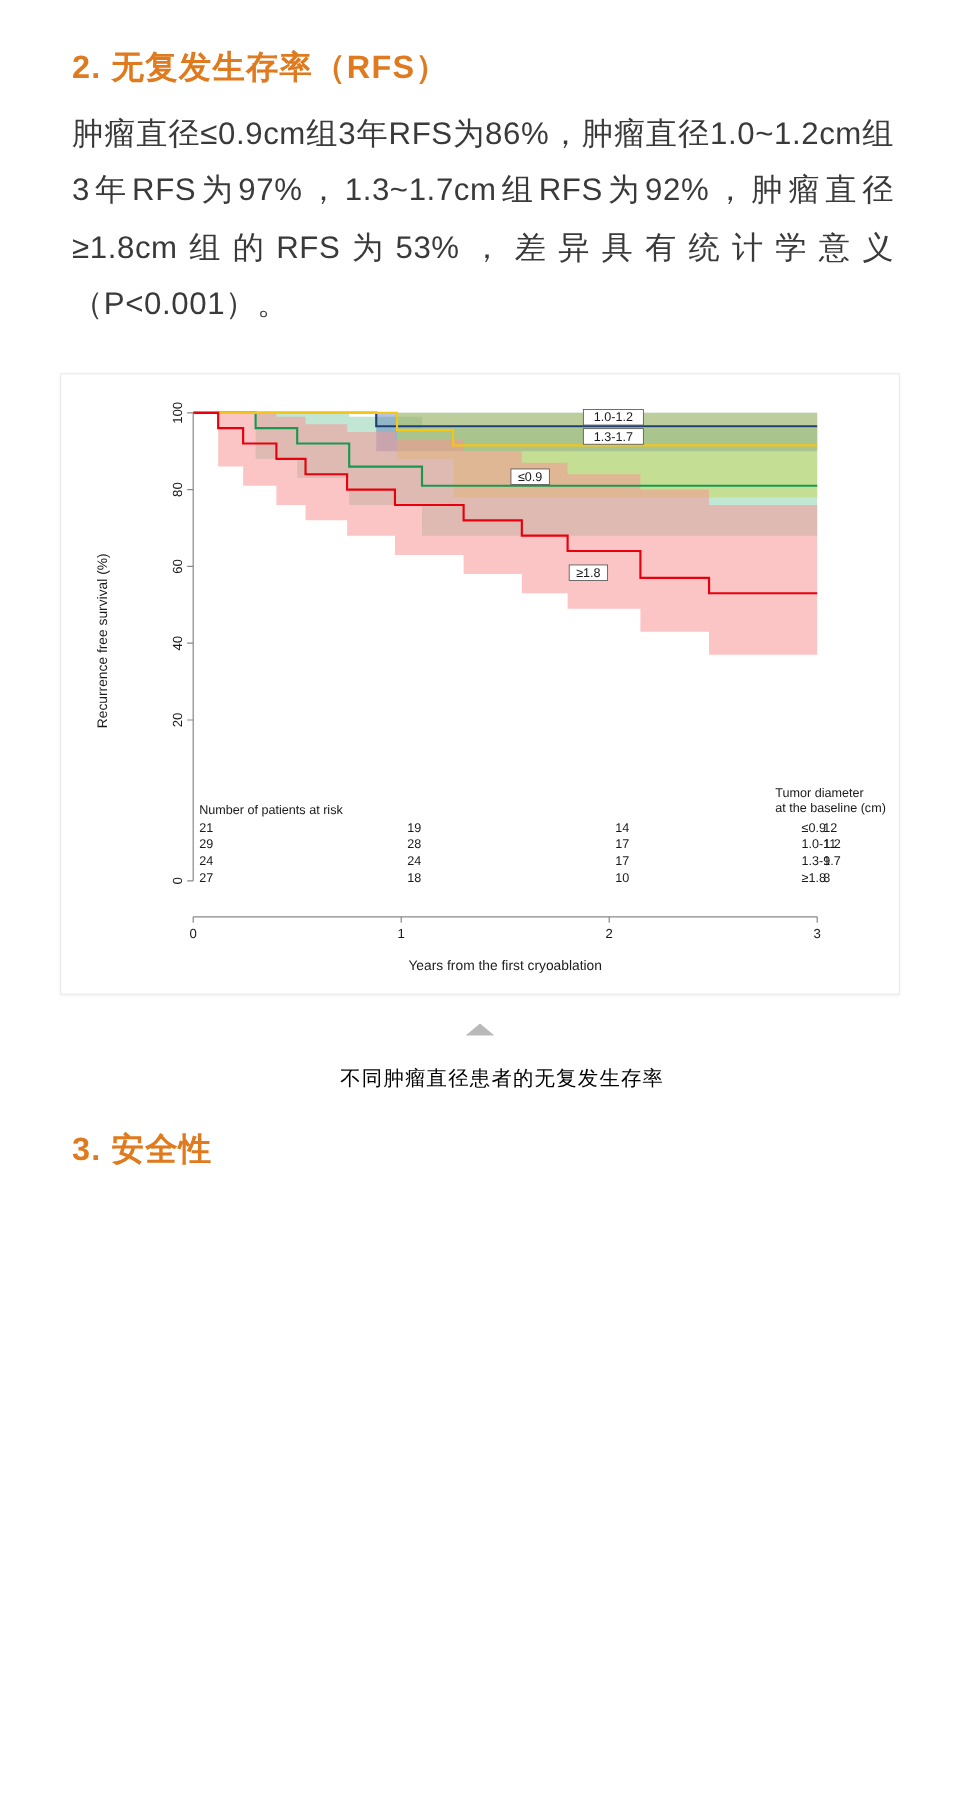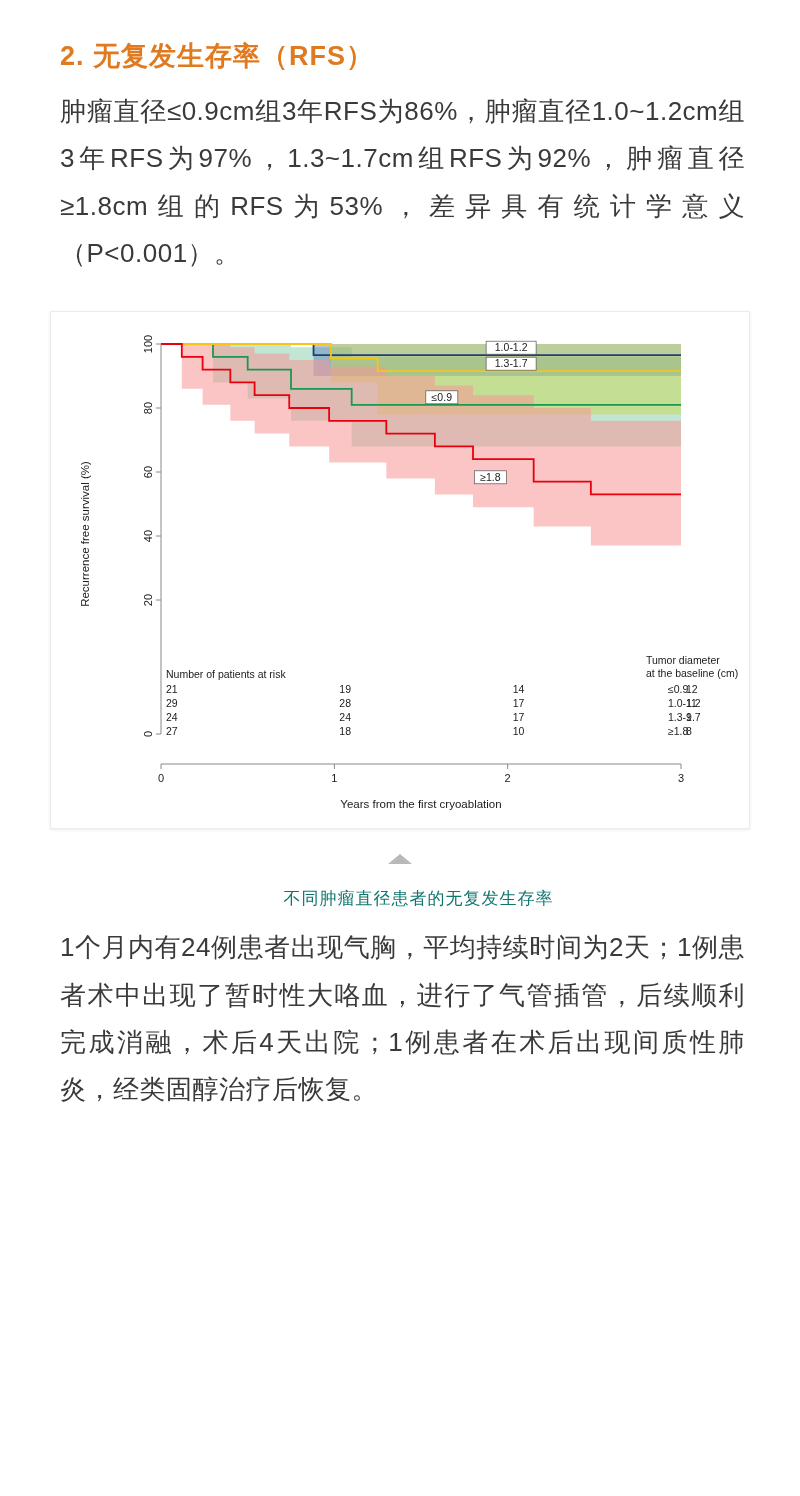--- a/index.html
+++ b/index.html
@@ -48,21 +48,21 @@
     padding: 10px 0 6px 0;
   }
   .caption-arrow {
     text-align: center;
     margin-top: 22px;
   }
   .caption-arrow svg { display: inline-block; }
   .figure-caption {
     text-align: center;
     font-size: 17px;
-    color: #0f766e;
+    color: #000000;
     letter-spacing: 1px;
     margin-top: 18px;
     margin-left: 37px;
   }
   .chart-svg { display: block; margin: 0 auto; }
   .tick-label { font-size: 11px; fill: #1a1a1a; font-family: "Liberation Sans", sans-serif; }
   .axis-title { font-size: 11.5px; fill: #1a1a1a; font-family: "Liberation Sans", sans-serif; }
   .risk-text { font-size: 10.5px; fill: #1a1a1a; font-family: "Liberation Sans", sans-serif; }
   .series-label { font-size: 10.5px; fill: #1a1a1a; font-family: "Liberation Sans", sans-serif; }
   .legend-head { font-size: 10.5px; fill: #1a1a1a; font-family: "Liberation Sans", sans-serif; }
@@ -143,15 +143,15 @@
       </svg>
   </div>
 
   <div class="caption-arrow">
     <svg width="26" height="12" viewBox="0 0 26 12">
       <polygon points="13,1 25,11 1,11" fill="#b9b9b9"></polygon>
     </svg>
   </div>
   <div class="figure-caption">不同肿瘤直径患者的无复发生存率</div>
 
-  <p class="body-text">1个月内有24例患者出现气胸，平均持续时间为2天；1例患者术中出现了暂时性大咯血，进行了气管插管，后续顺利完成消融，术后4天出院；1例患者在术后出现间质性肺炎，经类固醇治疗后恢复。</p>
+  <h2 class="section-heading h-3">3. 安全性</h2>
 
 </div>
 
 </body></html>

